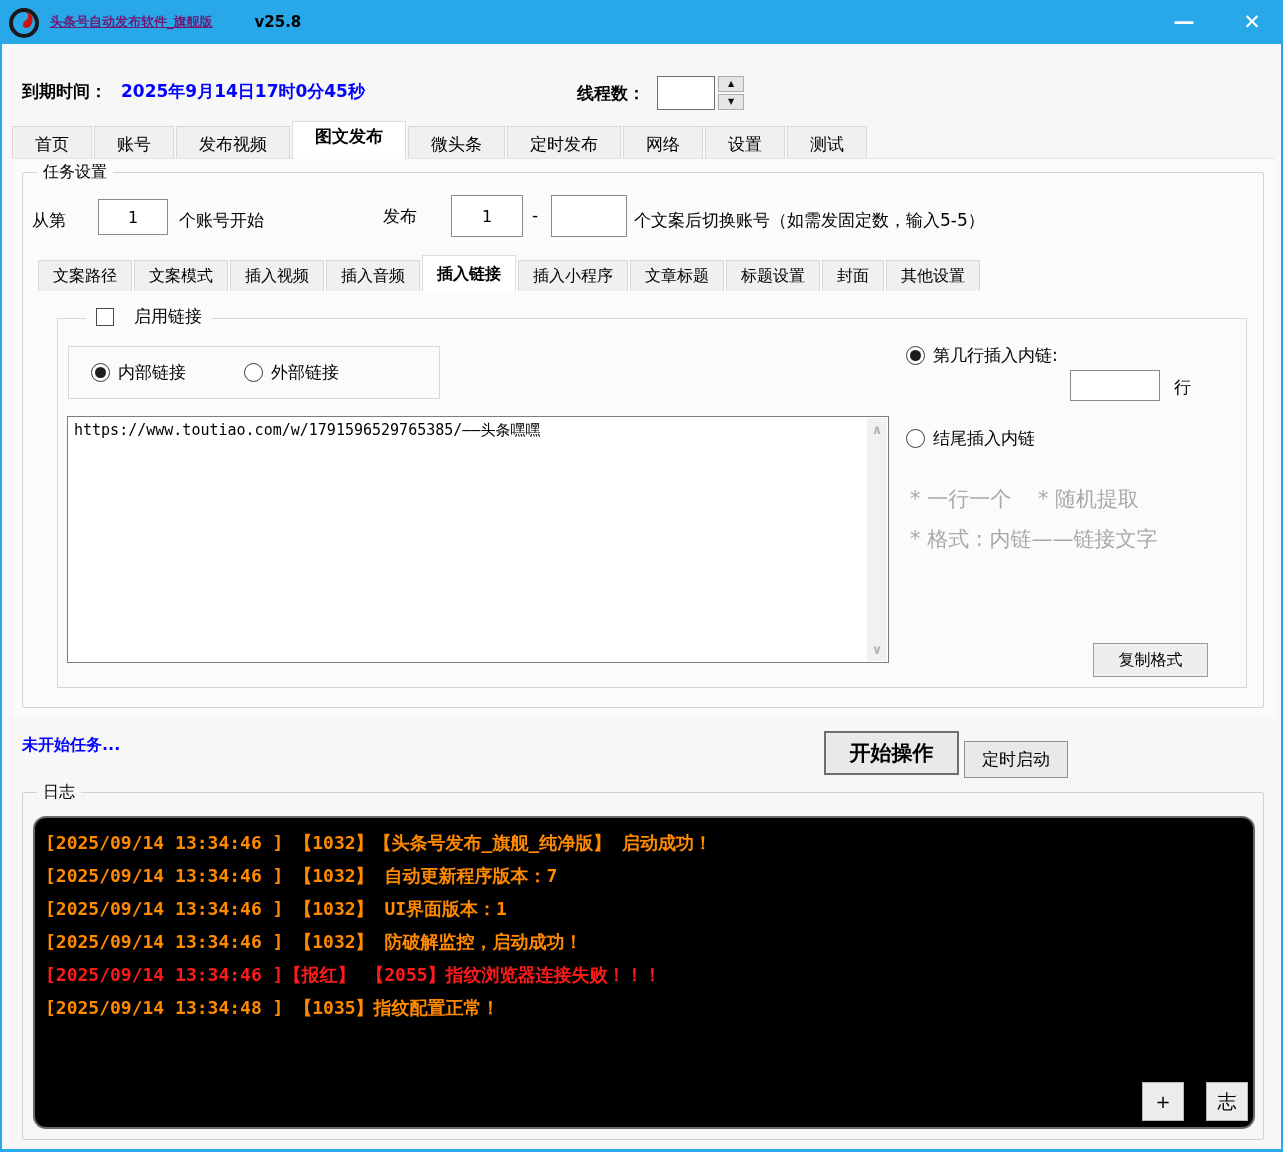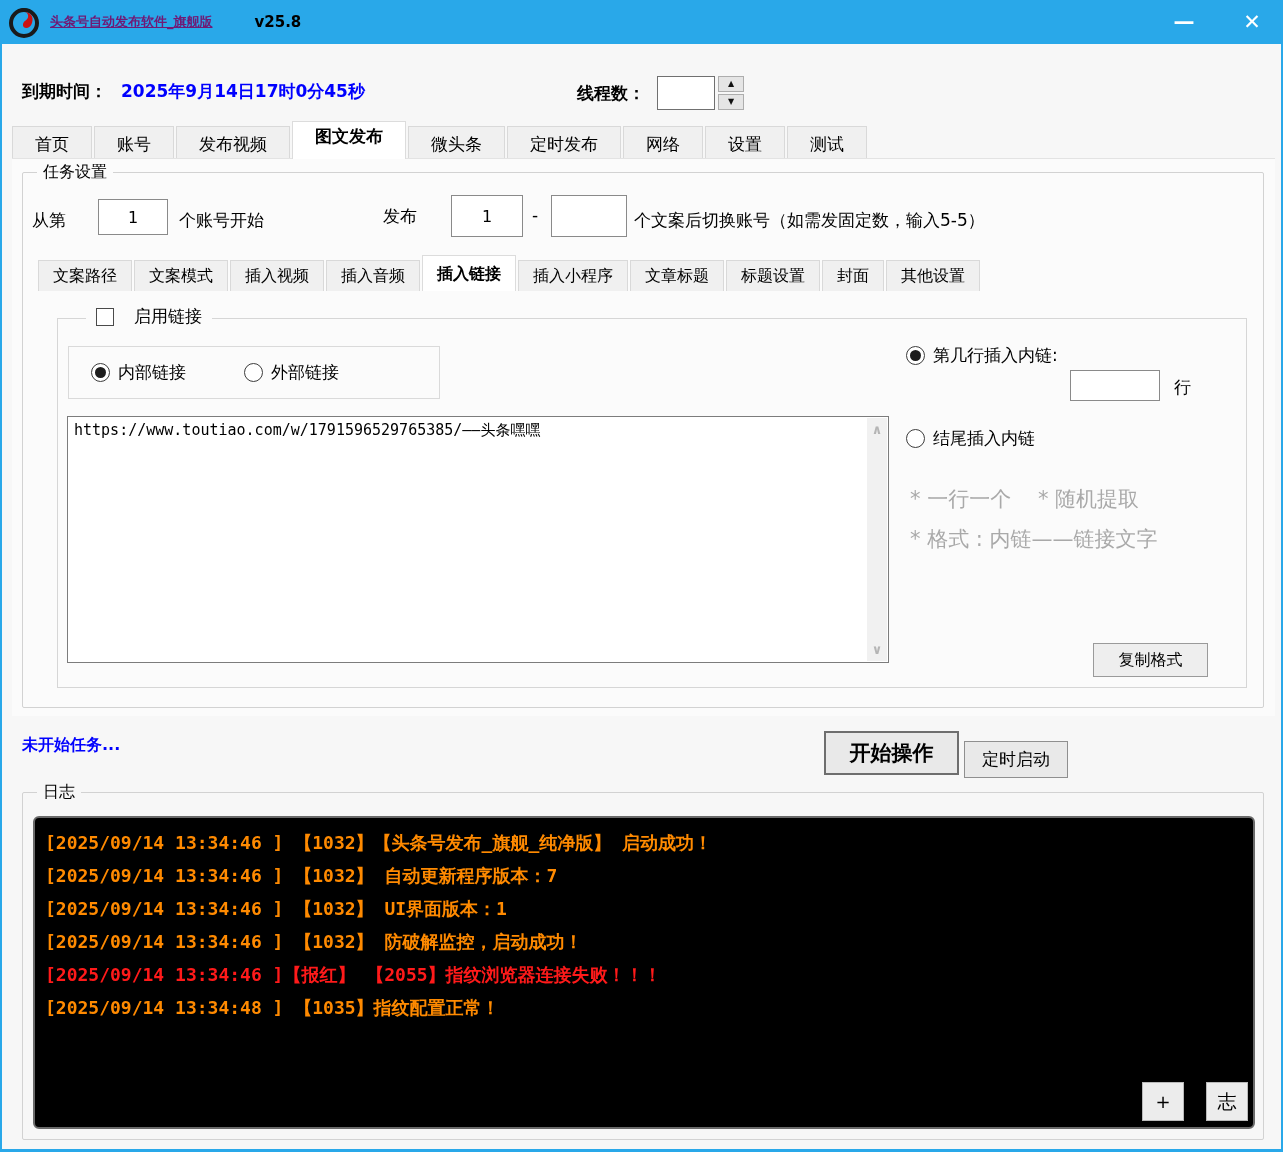--- a/index.html
+++ b/index.html
@@ -59,21 +59,21 @@
   .copy-btn{ position:absolute; left:1035px; top:296px; width:115px; height:34px; background:#eeeeee; border:1px solid #9a9a9a; font-size:16px; color:#000; text-align:center; line-height:32px;margin-top:28px;}
   
   .status-text{ position:absolute; top:735px; left:20px; font-size:16px; font-weight:bold; color:#0000fe; }
   .btn{ position:absolute; background:#e9e9e9; text-align:center; color:#000; }
   .start-btn{ left:822px; top:731px; width:135px; height:44px; border:2px solid #6e6e6e; font-size:21px; font-weight:bold; line-height:40px;}
   .timer-btn{ left:962px; top:741px; width:104px; height:37px; border:1px solid #8f8f8f; font-size:17px; line-height:35px;}
   .stop-btn{ left:1092px; top:731px; width:143px; height:44px; border:2px solid #5f5f5f; font-size:21px; font-weight:bold; line-height:40px;}
   
   .log-group{ top:792px; left:20px; width:1242px; height:348px; background:#f7f7f7;}
   .log-group > .gb-label{ background:#f7f7f7; }
-  .console{ position:absolute; left:10px; top:23px; width:1222px; height:313px; background:#000; border:2px solid #6a6a6a; border-radius:6px; overflow:hidden;}
+  .console{ position:absolute; left:10px; top:23px; width:1222px; height:313px; background:#000; border:2px solid #6a6a6a; border-radius:13px; overflow:hidden;}
   .log-line{ font-family:"DejaVu Sans Mono","Liberation Mono",monospace; font-size:18px; font-weight:bold; color:#ff8a00; white-space:pre; line-height:33px; padding-left:10px;}
   .log-line.red{ color:#ff1a1a; }
   .console-pad{ padding-top:8px; }
   .mini-btn{ position:absolute; width:42px; height:39px; background:#ececec; border:1px solid #b9b9b9; color:#000; text-align:center; }
   .plus-btn{ right:69px; bottom:6px; font-size:18px; line-height:37px; }
   .log-btn{ right:5px; bottom:6px; font-size:19px; line-height:37px; }
 </style>
 </head>
 <body>
 

